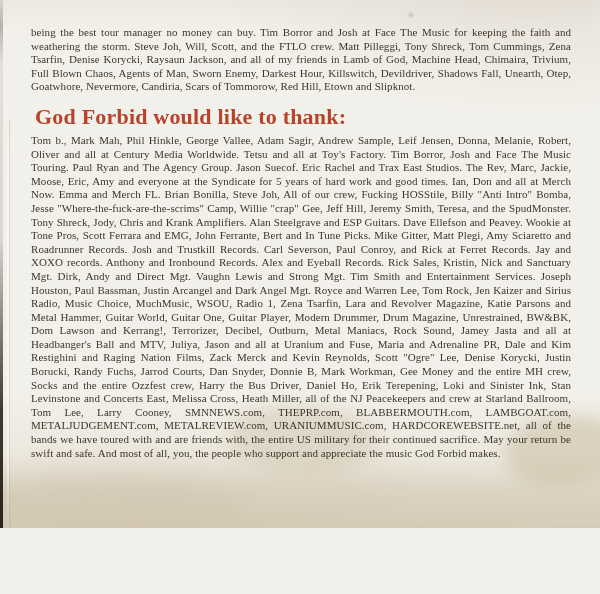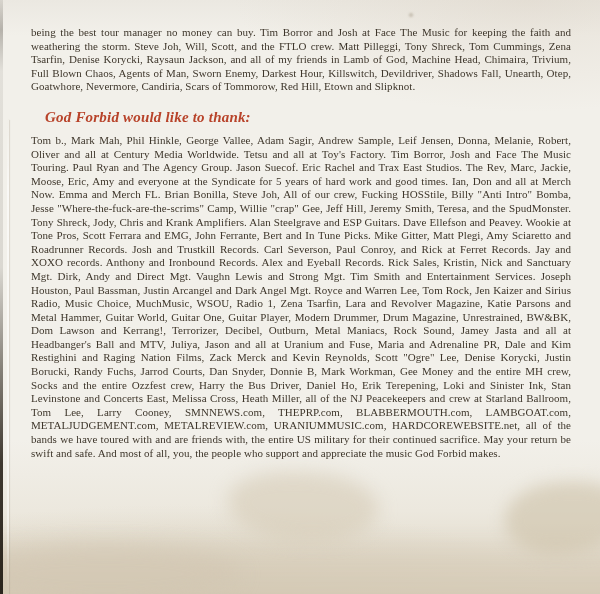--- a/index.html
+++ b/index.html
@@ -6,21 +6,21 @@
     margin: 0;
     padding: 0;
     width: 600px;
     height: 594px;
     overflow: hidden;
     background: #f1efe9;
   }
   .page {
     position: relative;
     width: 600px;
-    height: 594px;
+    height: 528px;
     background:
       radial-gradient(ellipse 420px 160px at 88% 0%, rgba(214,203,188,0.35), rgba(214,203,188,0) 70%),
       radial-gradient(ellipse 500px 120px at 30% 100%, rgba(206,195,172,0.45), rgba(206,195,172,0) 75%),
       linear-gradient(180deg, #ebe8e1 0%, #f2f0ea 6%, #f2f0ea 74%, #ece8de 86%, #ddd4c2 100%);
     overflow: hidden;
   }
   
   .stain { position: absolute; pointer-events: none; }
   .stain-band {
     left: -10px; right: -10px; bottom: -14px; height: 78px;
@@ -79,25 +79,24 @@
   .body-text {
     margin: 0;
     font-family: "Liberation Serif", serif;
     font-size: 11px;
     line-height: 13.6px;
     color: #3e362b;
     text-align: justify;
     letter-spacing: 0.05px;
   }
   .thanks-heading {
-    margin: 12px 0 6px 14px;
+    margin: 12px 0 6px 4px;
     font-family: "Liberation Serif", serif;
-    font-style: italic;
     font-weight: 600;
-    font-size: 15px;
+    font-size: 22px;
     line-height: 22px;
     color: #b8432a;
     letter-spacing: 0.2px;
   }
 </style>
 </head>
 <body>
 
 <div class="page">
 

